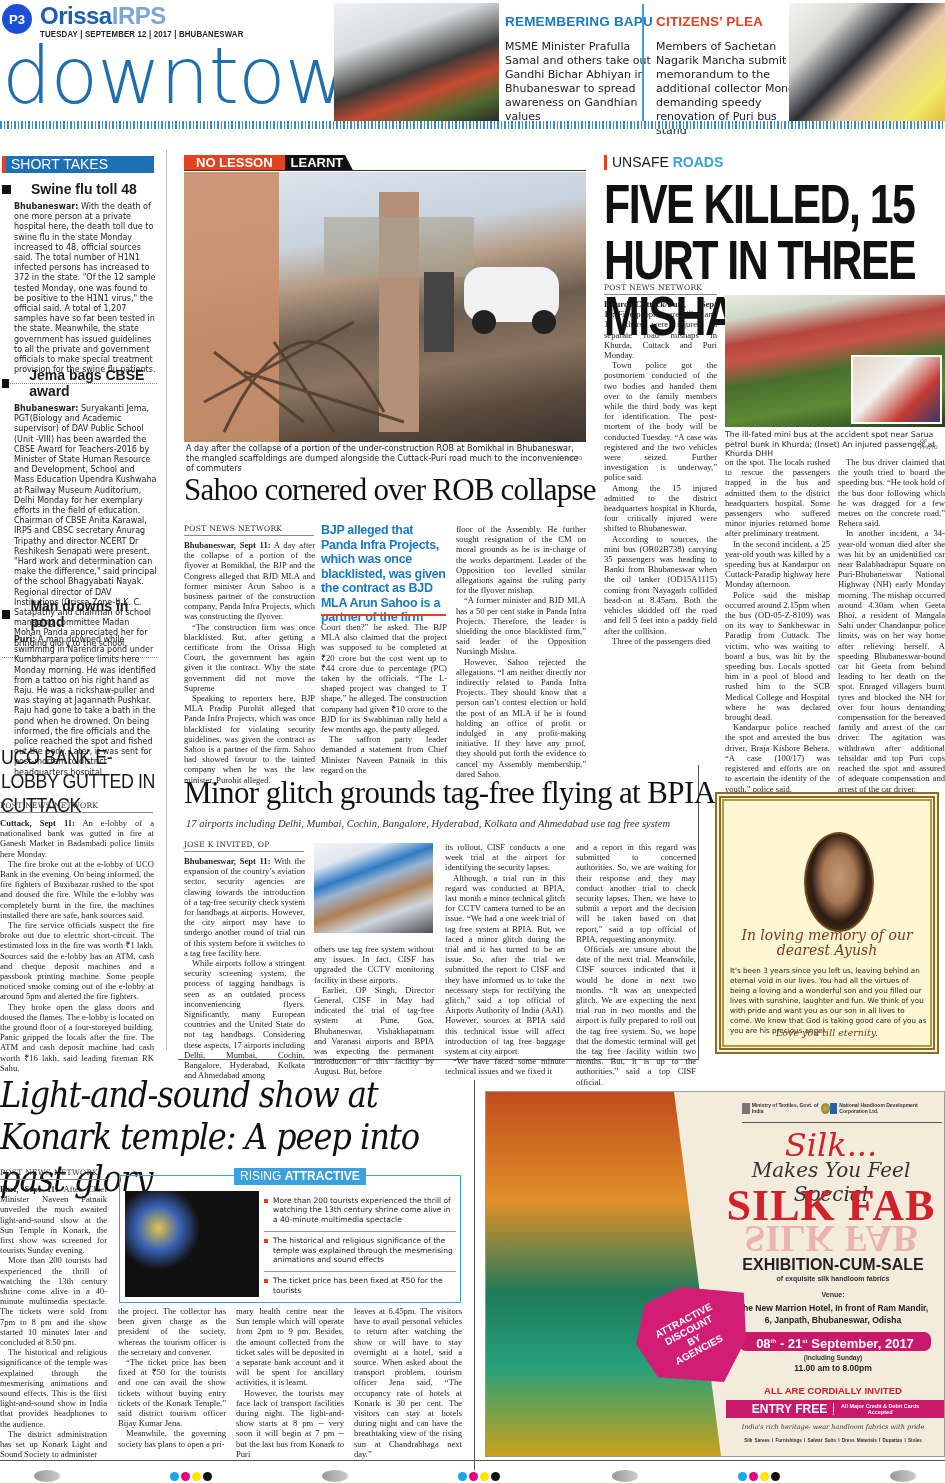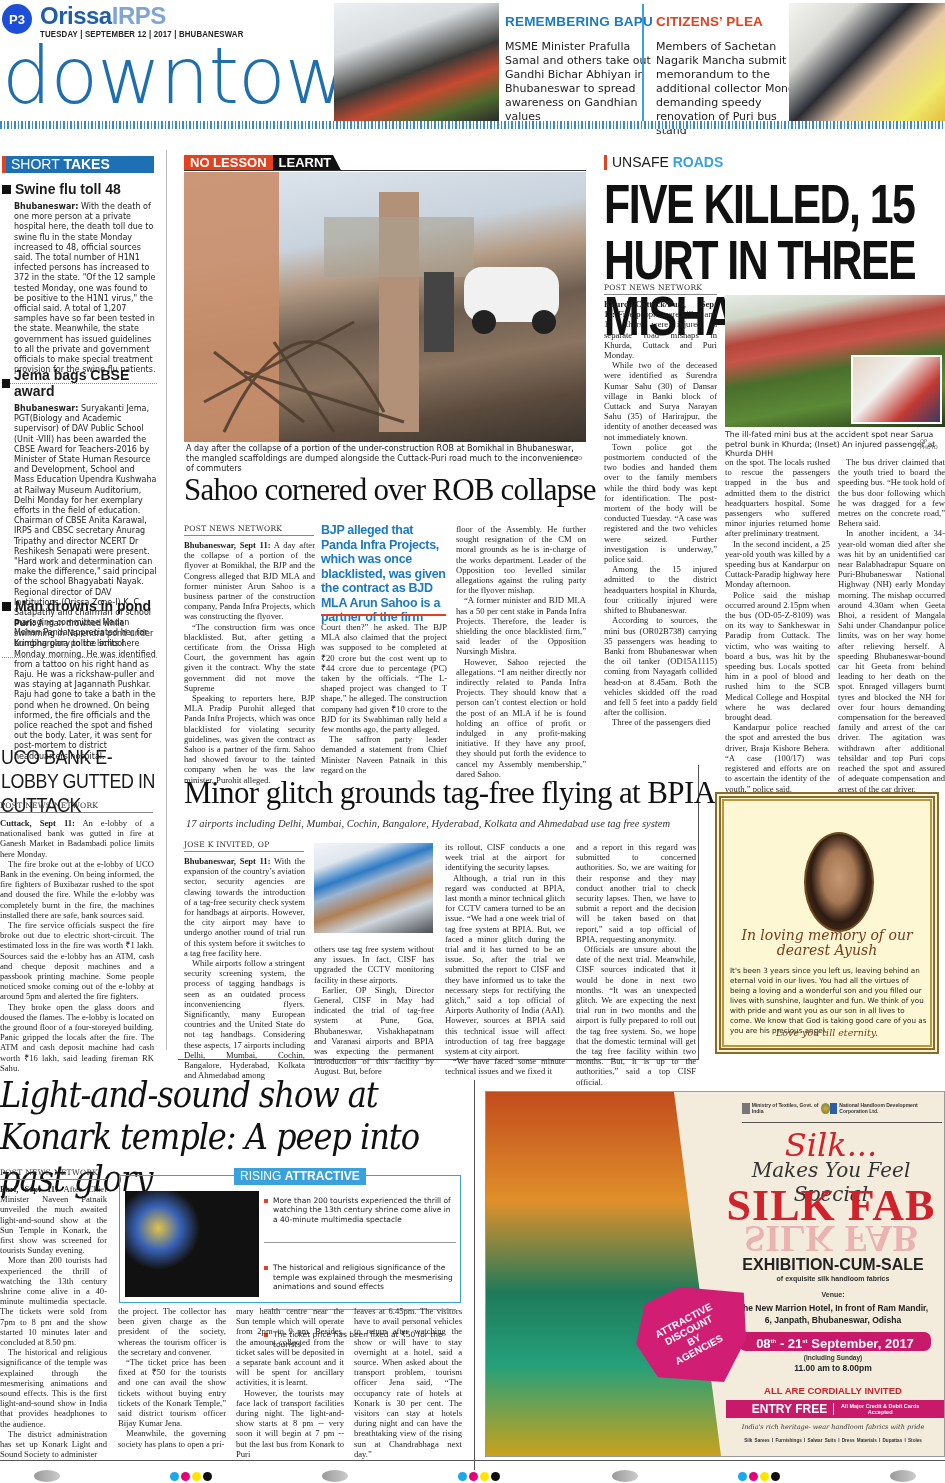--- a/index.html
+++ b/index.html
@@ -21,39 +21,39 @@
 #t1h{left:505px;top:14px;color:#1b7ac1}
 #t1t{left:505px;top:40px;width:150px}
 #tdiv{left:642px;top:4px;width:2px;height:118px;background:#3aa1dc}
 #t2h{left:656px;top:14px;color:#e2421f}
 #t2t{left:656px;top:40px;width:155px}
 #plea-photo{left:789px;top:3px;width:156px;height:118px;background:linear-gradient(135deg,#f4f4f2 0%,#d8d9d4 25%,#2a2c33 45%,#e8c9a8 60%,#f0e86a 85%,#e3c040)}
 #ticks{left:0;top:121px;width:945px;height:8px;background:repeating-linear-gradient(90deg,#3d8ac5 0 2px,#fff 2px 4px,#3d8ac5 4px 5px,#fff 5px 7px)}
 
 
 #st-bar{left:2px;top:156px;width:152px;height:17px;background:#1d70b3;border-left:4px solid #e2421f;color:#fff;font:14px "Liberation Sans",sans-serif;padding-left:5px;line-height:17px;font-stretch:condensed}
-#st-bar b{font-weight:bold}
-.st-h{font:bold 14px "Liberation Sans",sans-serif;display:flex;align-items:center;gap:4px}
+#st-bar b{font-weight:normal}
+.st-h{font:bold 14px "Liberation Sans",sans-serif;display:flex;align-items:center;gap:20px}
 .st-h .sq{width:9px;height:9px;background:#111;display:inline-block}
 .st-b{font:8px "DejaVu Sans",sans-serif;line-height:10.2px;color:#222;padding-left:12px}
 .st-b b{font-weight:bold}
 .dots{height:0;border-top:1px dotted #888}
 #colrule{left:166px;top:150px;width:1px;height:900px;background:#bbb}
 
 
 #uco-h{left:1px;top:745px;width:160px;font:21px "Liberation Sans",sans-serif;line-height:24px;letter-spacing:-.5px;transform:scaleX(.85);transform-origin:left;width:190px}
 .byline{font:7.5px "DejaVu Serif",serif;color:#333;letter-spacing:.3px;border-bottom:1px solid #888;padding-bottom:2px}
 .body{font:8.6px "Liberation Serif",serif;line-height:10.2px;text-align:justify;color:#1d1d1d;hyphens:auto}
 .body p{text-indent:8px}
 .body p.first{text-indent:0}
 .body b{font-weight:bold}
 
 
 #nl-tag{left:184px;top:155px;height:16px;display:flex;font:bold 13px "Liberation Sans",sans-serif}
-#nl-tag .a{background:#e2421f;color:#fff;padding:0 6px;line-height:16px}
+#nl-tag .a{background:#e2421f;color:#fff;padding:0 12px;line-height:16px}
 #nl-tag .b{background:#111;color:#fff;padding:0 10px 0 6px;line-height:16px;clip-path:polygon(0 0,88% 0,100% 100%,0 100%)}
 #nl-rule{left:184px;top:170px;width:402px;height:1px;background:#333}
 #rob-photo{left:184px;top:172px;width:402px;height:270px;background:
  linear-gradient(180deg,rgba(255,255,255,0) 0%,rgba(255,255,255,0) 100%),
  linear-gradient(170deg,#dfe6ee 0%,#c9d3dd 28%,#b59c86 40%,#6d5d4f 55%,#8b7460 70%,#5a4a3d 85%,#3a332d 100%)}
 #rob-cap{left:186px;top:444px;width:400px;font:8px "DejaVu Sans",sans-serif;line-height:10px;color:#222}
 #rob-credit{left:556px;top:455px;font:5px "DejaVu Sans",sans-serif;color:#555}
 #sahoo-h{left:184px;top:472px;font:31px "Liberation Serif",serif;letter-spacing:-.8px;color:#111}
 #sahoo-by{left:184px;top:524px;width:130px}
 #sahoo-c1{left:184px;top:540px;width:131px}
@@ -97,21 +97,21 @@
 
 #kn-h{left:0;top:1074px;font:italic 35px "DejaVu Serif",serif;line-height:42px;letter-spacing:-1.2px;color:#111;transform:scaleX(.92);transform-origin:left;width:520px}
 #kn-rule{left:474px;top:1080px;width:1px;height:390px;background:#555}
 #kn-by{left:0;top:1168px;width:107px}
 #kn-c1{left:0;top:1184px;width:107px}
 #rf-box{left:119px;top:1175px;width:342px;height:128px;border:1.5px solid #3aa1dc}
 #rf-tag{left:234px;top:1168px;height:17px;padding:0 6px;background:#3aa1dc;color:#fff;font:12px "Liberation Sans",sans-serif;line-height:17px;font-stretch:condensed}
 #rf-tag b{font-weight:bold}
 #rf-photo{left:125px;top:1191px;width:134px;height:106px;background:radial-gradient(circle at 25% 35%,#e2c34a 0%,#3862b6 18%,#111 34%),radial-gradient(circle at 70% 65%,#3a5fb2 0%,#111 25%);background-color:#0a0a0a}
 #rf-list{left:264px;top:1196px;width:192px;list-style:none}
-#rf-list li{font:7.5px "DejaVu Sans",sans-serif;line-height:9.4px;color:#222;padding:0 0 18px 9px;margin-bottom:20px;border-bottom:1px solid #999;position:relative}
+#rf-list li{font:7.5px "DejaVu Sans",sans-serif;line-height:9.4px;color:#222;padding:0 0 7px 9px;margin-bottom:4px;border-bottom:1px solid #999;position:relative}
 #rf-list li:last-child{border-bottom:none}
 #rf-list li::before{content:"";position:absolute;left:0;top:3px;width:4px;height:4px;background:#e2421f}
 #kn-c2{left:118px;top:1306px;width:108px}
 #kn-c3{left:236px;top:1306px;width:108px}
 #kn-c4{left:354px;top:1306px;width:108px}
 
 
 #silk{left:485px;top:1091px;width:460px;height:366px;background:#f3ecdd;border:1px solid #999;overflow:hidden}
 #silk-photo{left:0;top:0;width:235px;height:364px;background:linear-gradient(180deg,#c24c1c 0%,#e0902a 30%,#1f7a5a 55%,#24a07a 75%,#c9a21c 100%);clip-path:polygon(0 0,80% 0,100% 100%,0 100%)}
 #silk-logos{left:256px;top:10px;width:200px;font:bold 5px "Liberation Sans",sans-serif;color:#333;display:flex;justify-content:space-between;border-bottom:1px solid #555;padding-bottom:8px}
@@ -243,21 +243,20 @@
   <p class="first">floor of the Assembly. He further sought resignation of the CM on moral grounds as he is in-charge of the works department. Leader of the Opposition too levelled similar allegations against the ruling party for the flyover mishap.</p>
   <p>“A former minister and BJD MLA has a 50 per cent stake in Panda Infra Projects. Therefore, the leader is shielding the once blacklisted firm,” said leader of the Opposition Nursingh Mishra.</p>
   <p>However, Sahoo rejected the allegations. “I am neither directly nor indirectly related to Panda Infra Projects. They should know that a person can’t contest election or hold the post of an MLA if he is found holding an office of profit or indulged in any profit-making initiative. If they have any proof, they should put forth the evidence to cancel my Assembly membership,” dared Sahoo.</p>
 </div>
 
 <div class="abs" id="ur-tag"><span>UNSAFE </span><b>ROADS</b></div>
 <div class="abs" id="ur-h">FIVE KILLED, 15 HURT IN THREE MISHAPS</div>
 <div class="abs byline" id="ur-by">POST NEWS NETWORK</div>
 <div class="abs body" id="ur-c1">
   <p class="first"><b>Khurda/Cuttack/Puri, Sept 11:</b><span> Five people were killed and 15 others were injured in separate road mishaps in Khurda, Cuttack and Puri Monday.</span></p>
-  <p>While two of the deceased were identified as Surendra Kumar Sahu (30) of Dansar village in Banki block of Cuttack and Surya Narayan Sahu (35) of Harirajpur, the identity of another deceased was not immediately known.</p>
   <p>Town police got the postmortem conducted of the two bodies and handed them over to the family members while the third body was kept for identification. The post-mortem of the body will be conducted Tuesday. “A case was registered and the two vehicles were seized. Further investigation is underway,” police said.</p>
   <p>Among the 15 injured admitted to the district headquarters hospital in Khurda, four critically injured were shifted to Bhubaneswar.</p>
   <p>According to sources, the mini bus (OR02B738) carrying 35 passengers was heading to Banki from Bhubaneswar when the oil tanker (OD15A1115) coming from Nayagarh collided head-on at 8.45am. Both the vehicles skidded off the road and fell 5 feet into a paddy field after the collision.</p>
   <p>Three of the passengers died</p>
 </div>
 <div class="abs" id="acc-photo"></div>
 <div class="abs" id="acc-inset"></div>
 <div class="abs" id="acc-cap">The ill-fated mini bus at the accident spot near Sarua petrol bunk in Khurda; (Inset) An injured passenger at Khurda DHH</div>
 <div class="abs" id="acc-credit">OP PHOTO</div>
 <div class="abs body" id="ur-c2">

